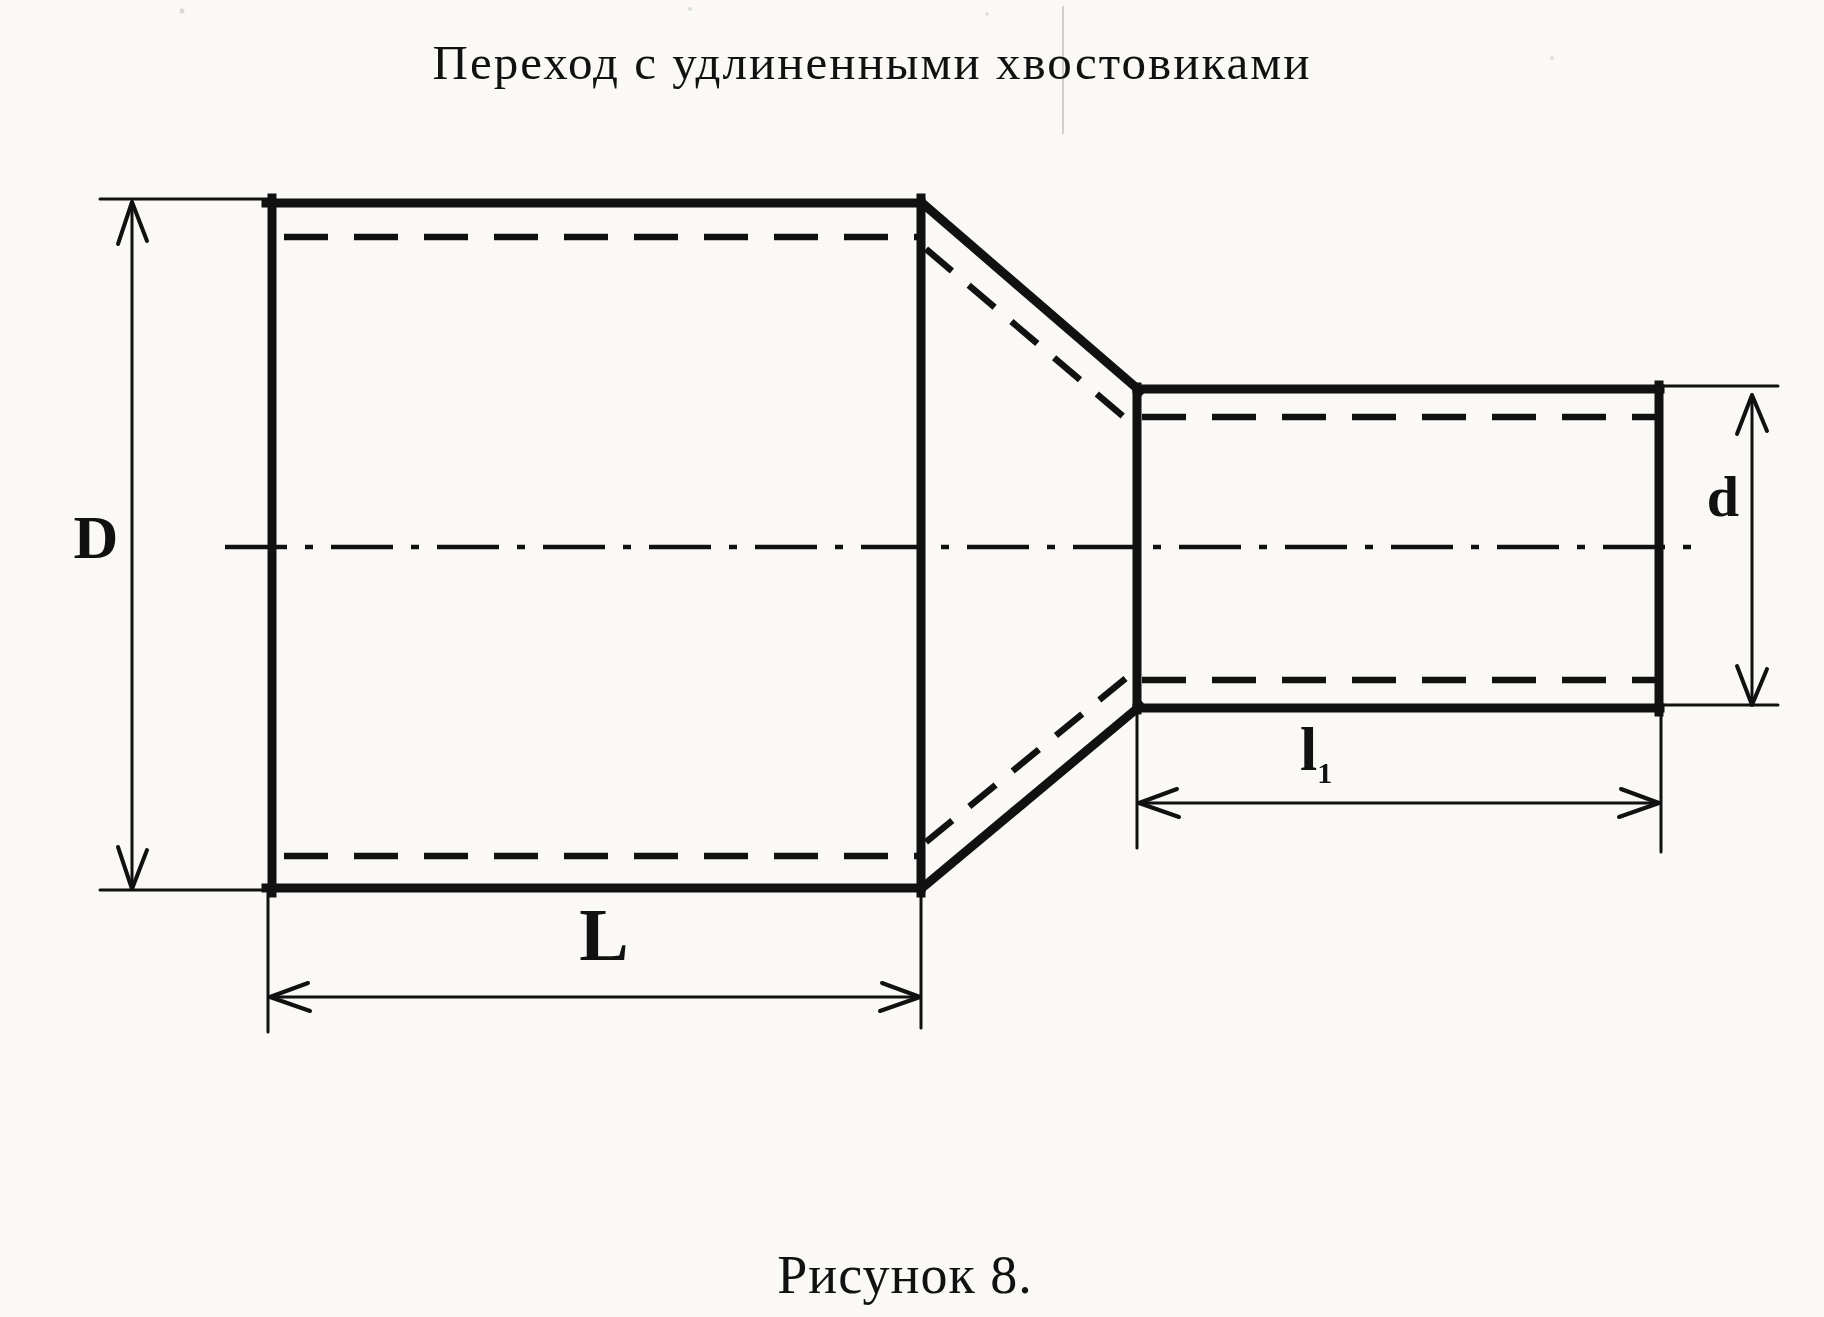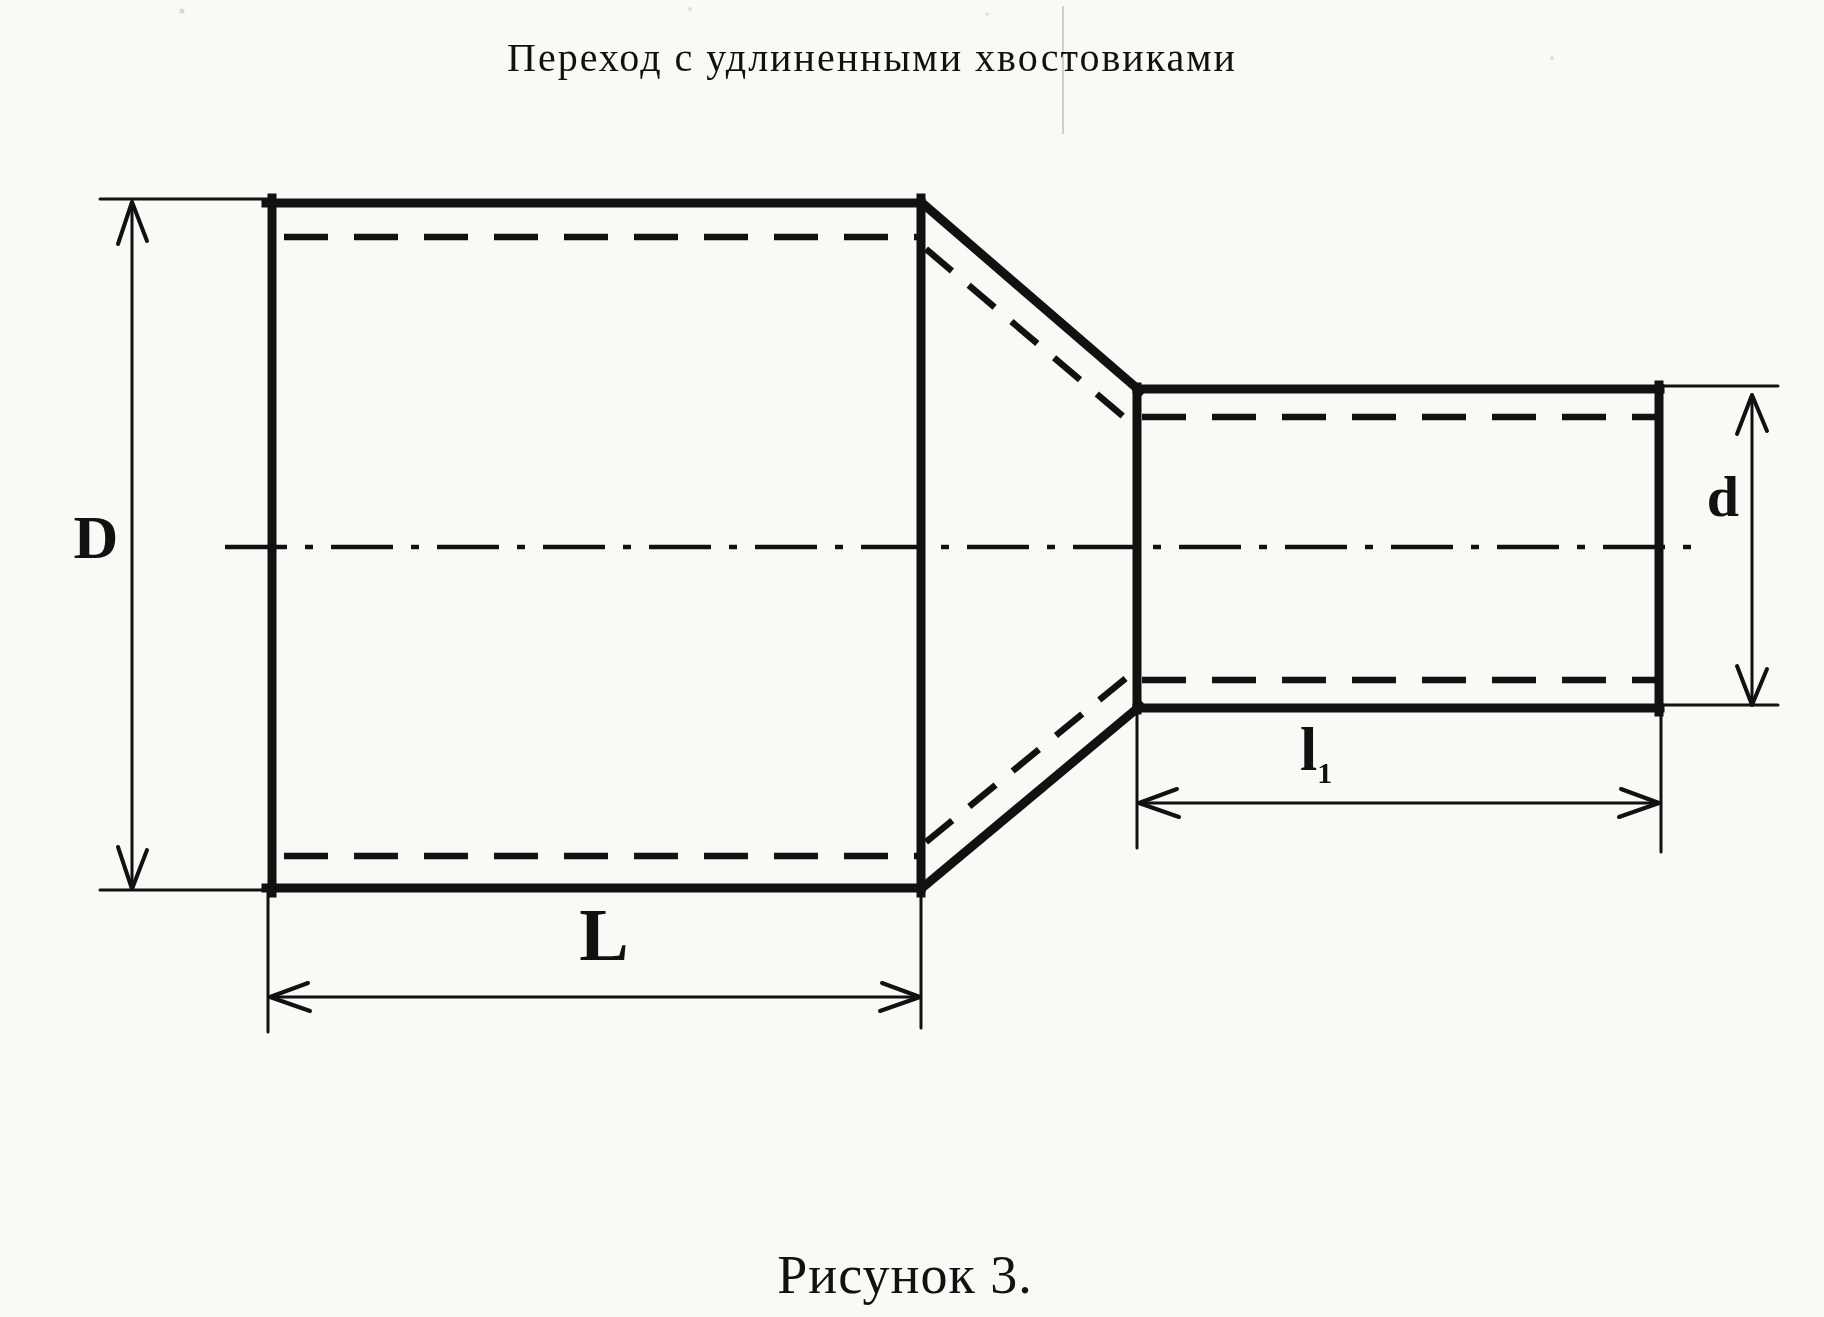--- a/index.html
+++ b/index.html
@@ -26,21 +26,21 @@
   .artifacts{opacity:.35;}
   .label{
     position:absolute;
     font-family:"Liberation Serif", serif;
     color:var(--ink);
     white-space:nowrap;
     line-height:1;
   }
   .title{
     left:340px;top:38px;width:1064px;
-    font-size:40px;letter-spacing:2px;
+    font-size:49px;letter-spacing:2px;
     text-align:center;
   }
   .caption{
     left:700px;top:1248px;width:410px;
     font-size:54px;letter-spacing:1px;
     text-align:center;
   }
   .dim{font-weight:bold;}
   .dim-D{left:58px;top:506px;width:76px;font-size:62px;text-align:center;}
   .dim-d{left:1690px;top:468px;width:66px;font-size:58px;text-align:center;}
@@ -125,15 +125,15 @@
       <path d="M1752,395 L1737,434 M1752,395 L1767,431"></path>
       <path d="M1752,705 L1737,666 M1752,705 L1767,669"></path>
     </g>
   </svg>
 
   <div class="label dim dim-D">D</div>
   <div class="label dim dim-d">d</div>
   <div class="label dim dim-L">L</div>
   <div class="label dim dim-l1"><span>l</span><sub>1</sub></div>
 
-  <div class="label caption">Рисунок 3.</div>
+  <div class="label caption">Рисунок 8.</div>
 
 </div>
 
 </body></html>

